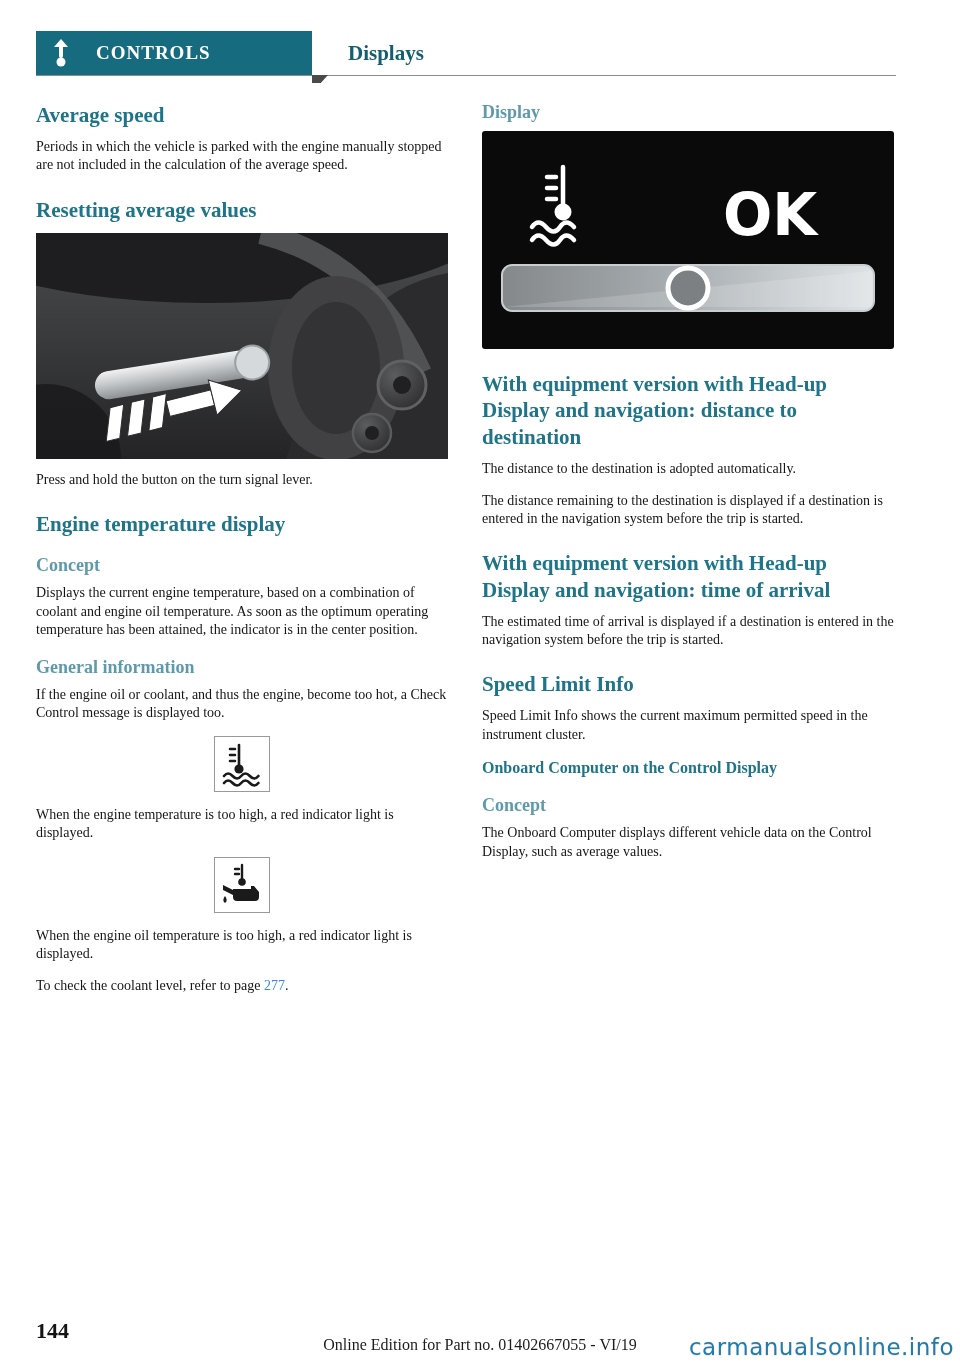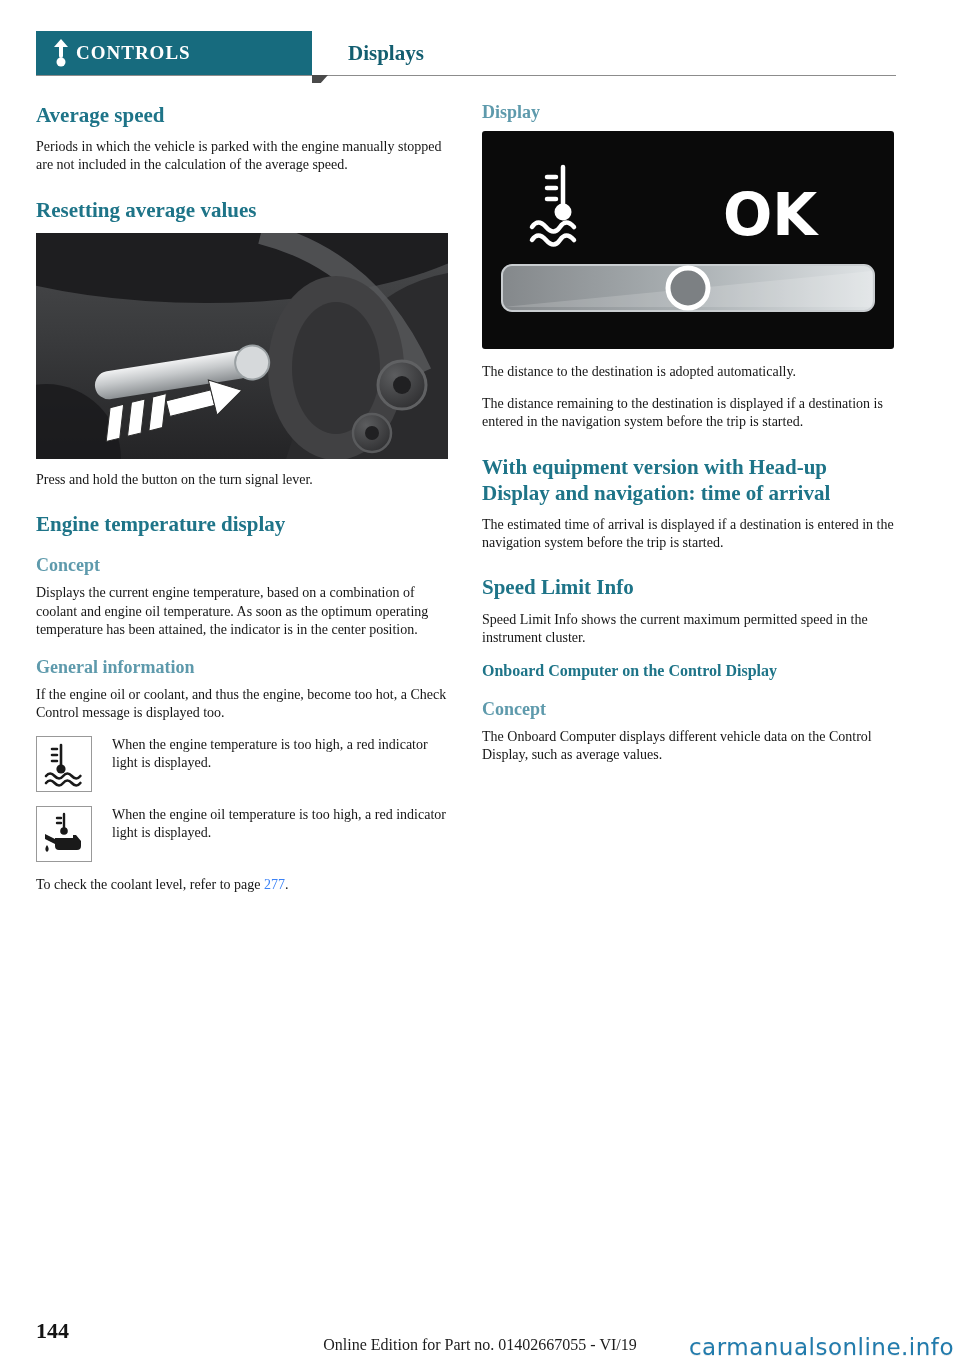--- a/index.html
+++ b/index.html
@@ -13,21 +13,21 @@
     overflow: hidden;
   }
   .page { padding: 28px 64px 0 36px; position: relative; }
 
   
   .header { position: relative; height: 48px; border-bottom: 1px solid #8c8c8c; }
   .badge {
     position: absolute; left: 0; bottom: 0;
     width: 276px; height: 44px;
     background: #176b7e;
-    display: flex; align-items: center; gap: 4px;
+    display: flex; align-items: center; gap: 24px;
     padding: 0 14px;
   }
   .badge-label {
     color: #ffffff; font-size: 19px; font-weight: bold; letter-spacing: 1px;
   }
   .header-notch {
     position: absolute; left: 276px; bottom: -8px;
     width: 16px; height: 8px; background: #4a4a4a;
     clip-path: polygon(0 0, 100% 0, 55% 100%, 0 100%);
   }
@@ -53,21 +53,21 @@
   .h3.first { margin-top: 2px; }
   .h1-big {
     color: #1e7488; font-size: 16px; font-weight: bold;
     line-height: 1.22; margin: 13px 0 10px;
   }
   p { font-size: 14px; line-height: 1.3; margin: 0 0 14px; }
 
   .photo-frame { width: 412px; height: 226px; margin: 4px 0 12px; }
   .display-frame { width: 436px; height: 218px; margin: 4px 0 14px; }
 
-  .icon-row { display: flex; gap: 20px; margin: 2px 0 14px; align-items: flex-start; }
+  .icon-row { display: flex; gap: 14px; margin: 2px 0 14px; align-items: center; flex-direction: column; }
   .icon-box {
     width: 56px; height: 56px; flex: none;
     border: 1px solid #999999;
     display: flex; align-items: center; justify-content: center;
     background: #ffffff;
   }
   .icon-row p { margin: 0; flex: 1; }
 
   .page-link { color: #3b82f6; text-decoration: none; cursor: pointer; }
 
@@ -227,20 +227,21 @@
             <path d="M-8 75 q6 -9 14 0 t14 0 t14 0"></path>
           </g>
           <circle cx="81" cy="81" r="8.5" fill="#ffffff"></circle>
           <text x="288" y="104" text-anchor="middle" font-family="'DejaVu Sans', sans-serif" font-size="58" font-weight="bold" fill="#ffffff">OK</text>
           <rect x="20" y="134" width="372" height="46" rx="10" fill="url(#gg)" stroke="#c9cdd0" stroke-width="2"></rect>
           <polygon points="22,176 390,140 390,176" fill="rgba(255,255,255,0.16)"></polygon>
           <circle cx="206" cy="157" r="20" fill="#7c8083" stroke="#ffffff" stroke-width="5"></circle>
         </svg>
       </div>
 
+      <h2 class="h2">With equipment version with Head-up Display and navigation: distance to destination</h2>
       <p>The distance to the destination is adopted automatically.</p>
       <p>The distance remaining to the destination is displayed if a destination is entered in the navigation system before the trip is started.</p>
 
       <h2 class="h2">With equipment version with Head-up Display and navigation: time of arrival</h2>
       <p>The estimated time of arrival is displayed if a destination is entered in the navigation system before the trip is started.</p>
 
       <h2 class="h2">Speed Limit Info</h2>
       <p>Speed Limit Info shows the current maximum permitted speed in the instrument cluster.</p>
 
       <h1 class="h1-big">Onboard Computer on the Control Display</h1>

